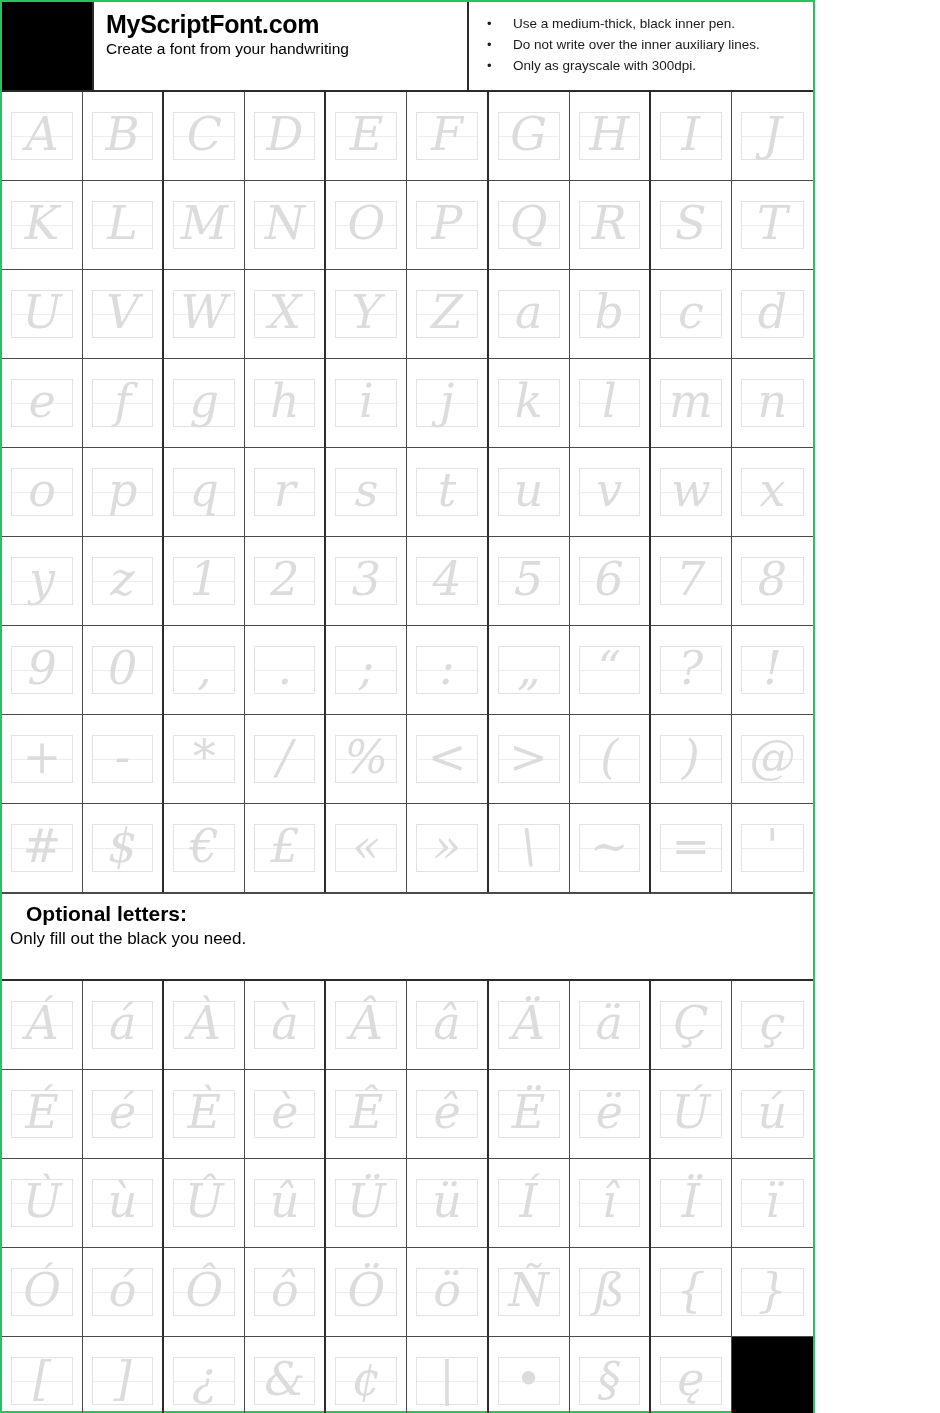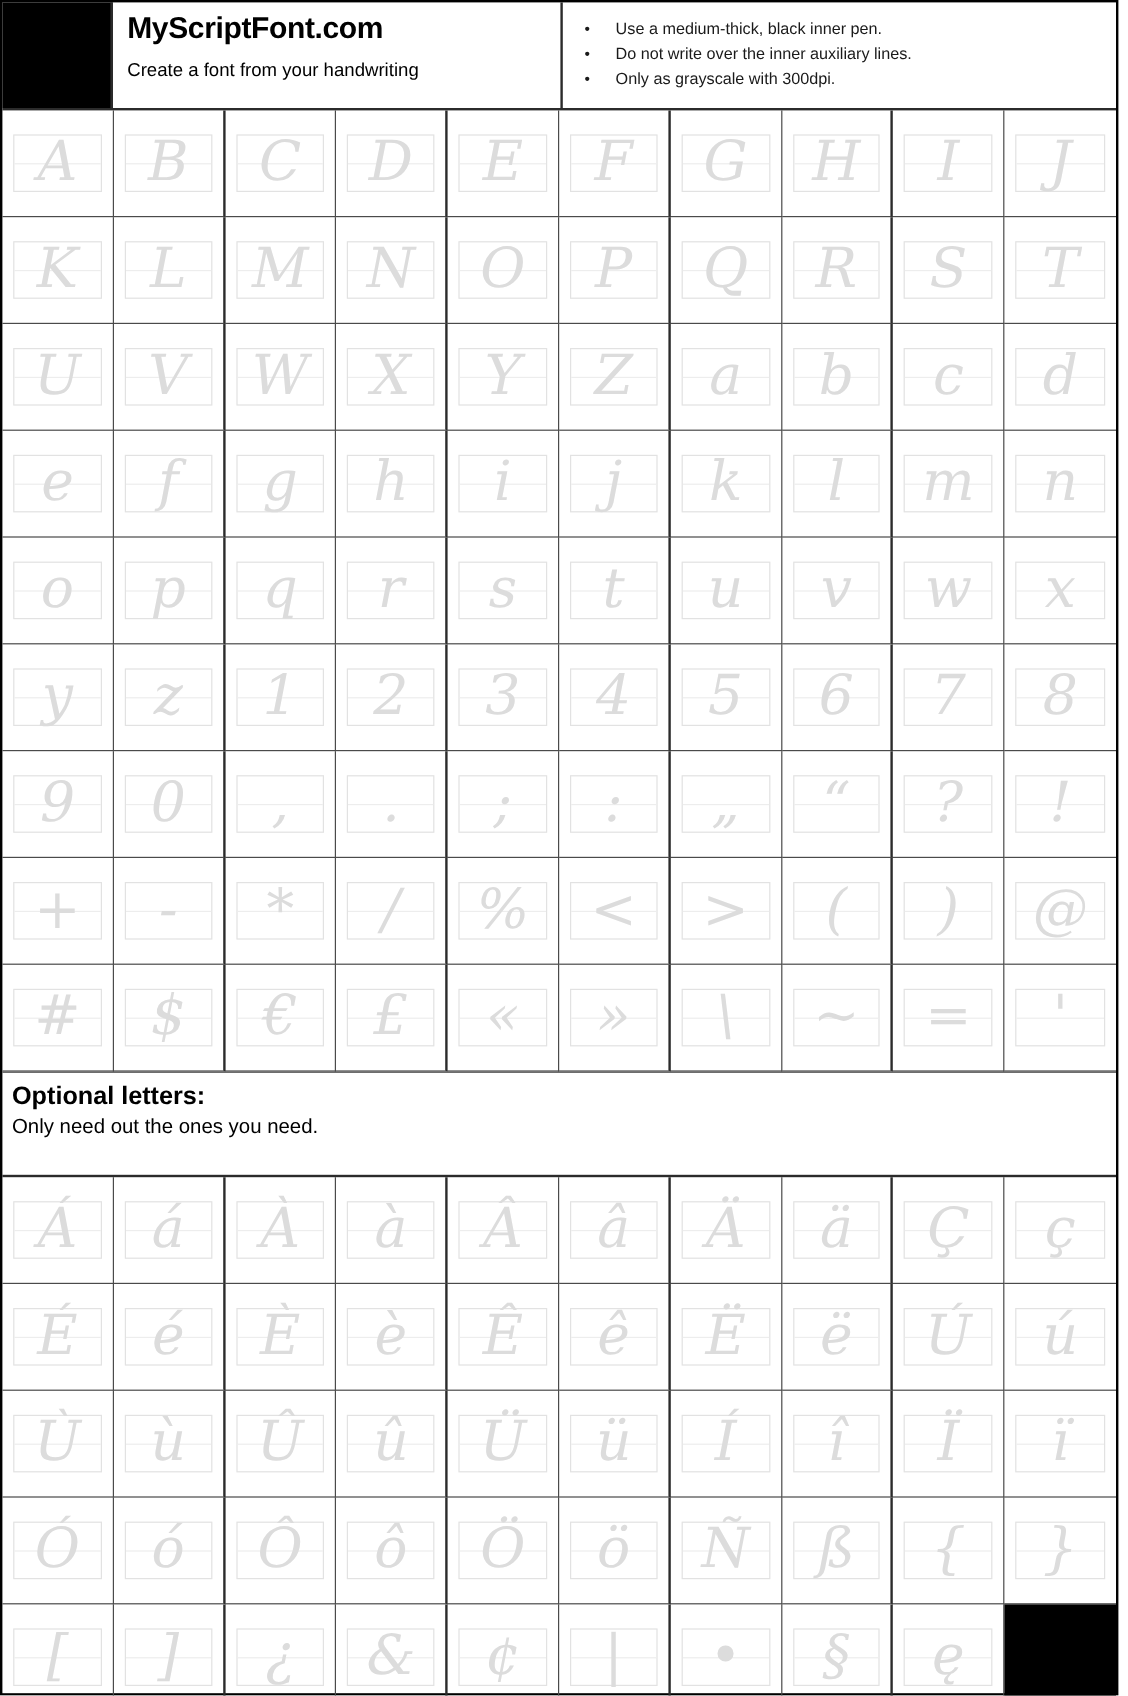--- a/index.html
+++ b/index.html
@@ -9,24 +9,24 @@
   }
   body {
     width: 940px;
     height: 1413px;
     font-family: "Liberation Sans", sans-serif;
     color: #000;
     overflow: hidden;
   }
   .sheet {
     position: relative;
-    width: 932px;
+    width: 815px;
     height: 1413px;
     box-sizing: border-box;
-    border: 2px solid #000000;
+    border: 2px solid #22c55e;
     background: #fff;
   }
 
   
   .header {
     display: flex;
     height: 90px;
     border-bottom: 2px solid #2b2b2b;
     box-sizing: border-box;
   }
@@ -44,21 +44,21 @@
   }
   .brand {
     font-size: 25px;
     font-weight: bold;
     letter-spacing: -0.3px;
     line-height: 1.05;
   }
   .tagline {
     font-size: 15.5px;
     line-height: 1.3;
-    margin-top: 12px;
+    margin-top: 2px;
   }
   .header-notes {
     flex: 1;
     padding: 12px 0 0 18px;
     box-sizing: border-box;
   }
   .note-row {
     display: flex;
     align-items: flex-start;
     font-size: 13.5px;
@@ -137,20 +137,21 @@
     border-bottom: 2px solid #2b2b2b;
     border-top: 1px solid #4a4a4a;
     padding: 6px 0 8px 8px;
     box-sizing: border-box;
     height: 88px;
   }
   .optional-title {
     font-size: 21px;
     font-weight: bold;
     line-height: 1.35;
+    margin-left: 16px;
   }
   .optional-sub {
     font-size: 17px;
     line-height: 1.35;
   }
 </style>
 </head>
 <body>
 
 <div class="sheet">
@@ -535,21 +536,21 @@
         <div class="glyph">=</div>
       </div>
       <div class="cell">
         <div class="guide"></div>
         <div class="glyph">'</div>
       </div>
     </div>
 
   <div class="optional-band">
     <div class="optional-title">Optional letters:</div>
-    <div class="optional-sub">Only need out the ones you need.</div>
+    <div class="optional-sub">Only fill out the black you need.</div>
   </div>
 
   <div class="grid" id="optional-grid">
       <div class="cell">
         <div class="guide"></div>
         <div class="glyph">Á</div>
       </div>
       <div class="cell vthick">
         <div class="guide"></div>
         <div class="glyph">á</div>

